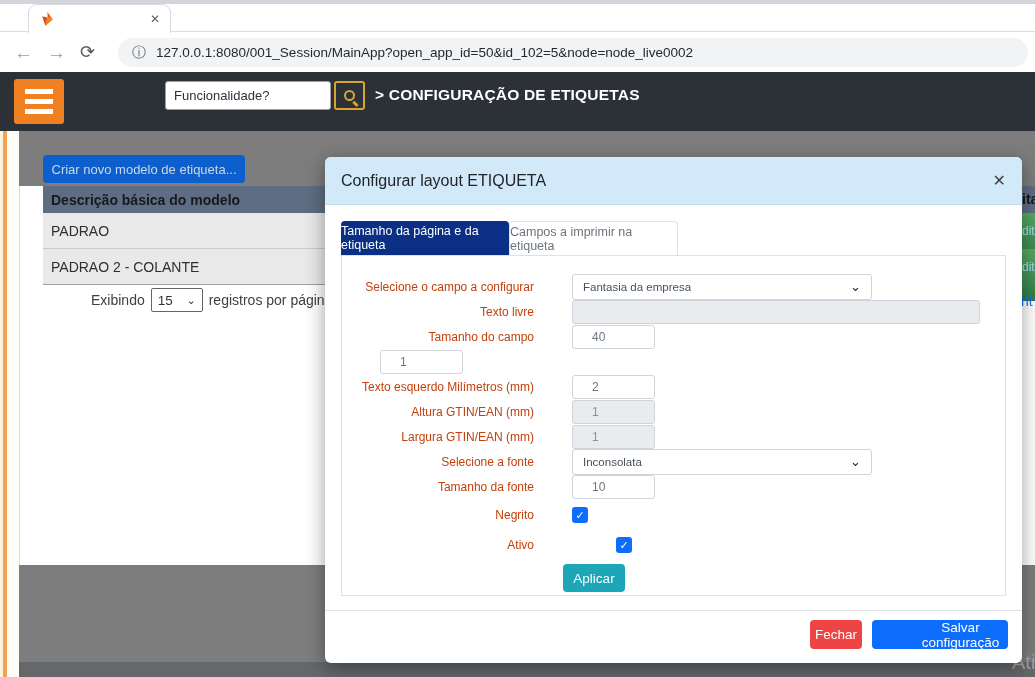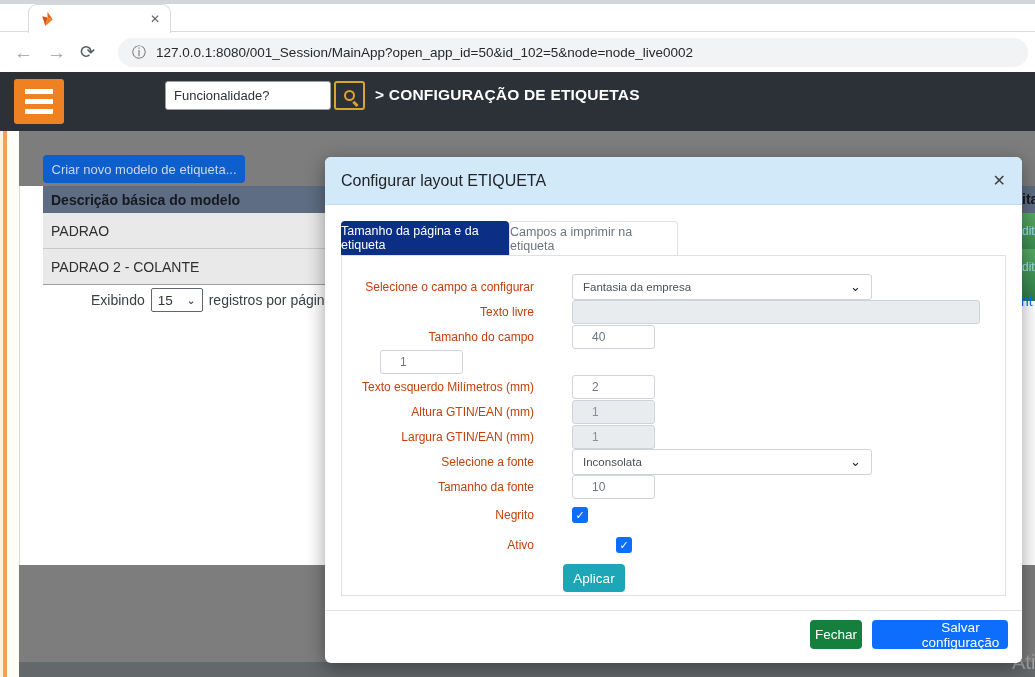--- a/index.html
+++ b/index.html
@@ -96,21 +96,21 @@
   .sel .chev { margin-left:auto; font-size:13px; color:#212529; }
   .frow.cb1 { margin-top:5px; height:22px; }
   .frow.cb2 { margin-top:8px; height:22px;gap:44px; }
   .checkbox { width:16px; height:16px; background:#0d6efd; border-radius:3px; color:#fff; font-size:11px;
               line-height:16px; text-align:center; cursor:pointer; }
   .applyrow { display:flex; margin-top:8px; }
   .applybtn { margin-left:221px; width:62px; height:28px; background:#1da6b8; color:#fff; border:none;
               border-radius:4px; font-size:13.5px; cursor:pointer; }
   .mfoot { position:absolute; left:0; bottom:0; width:100%; height:53px; border-top:1px solid #dee2e6;
            display:flex; align-items:flex-start; justify-content:flex-end; padding:9px 14px 0 0; gap:10px; }
-  .btn-close { width:52px; height:29px; background:#15803d; color:#fff; border:none; border-radius:4px; font-size:13.5px; cursor:pointer; }
+  .btn-close { width:52px; height:29px; background:#ef4444; color:#fff; border:none; border-radius:4px; font-size:13.5px; cursor:pointer; }
   .btn-save { width:136px; height:29px; background:#0d6efd; color:#fff; border:none; border-radius:4px; font-size:13.5px; cursor:pointer;padding-left:41px; }
 </style>
 </head>
 <body>
 
 <div id="stage">
 
   <div class="tabstrip">
     <div class="topline"></div>
     <div class="bottomline"></div>

